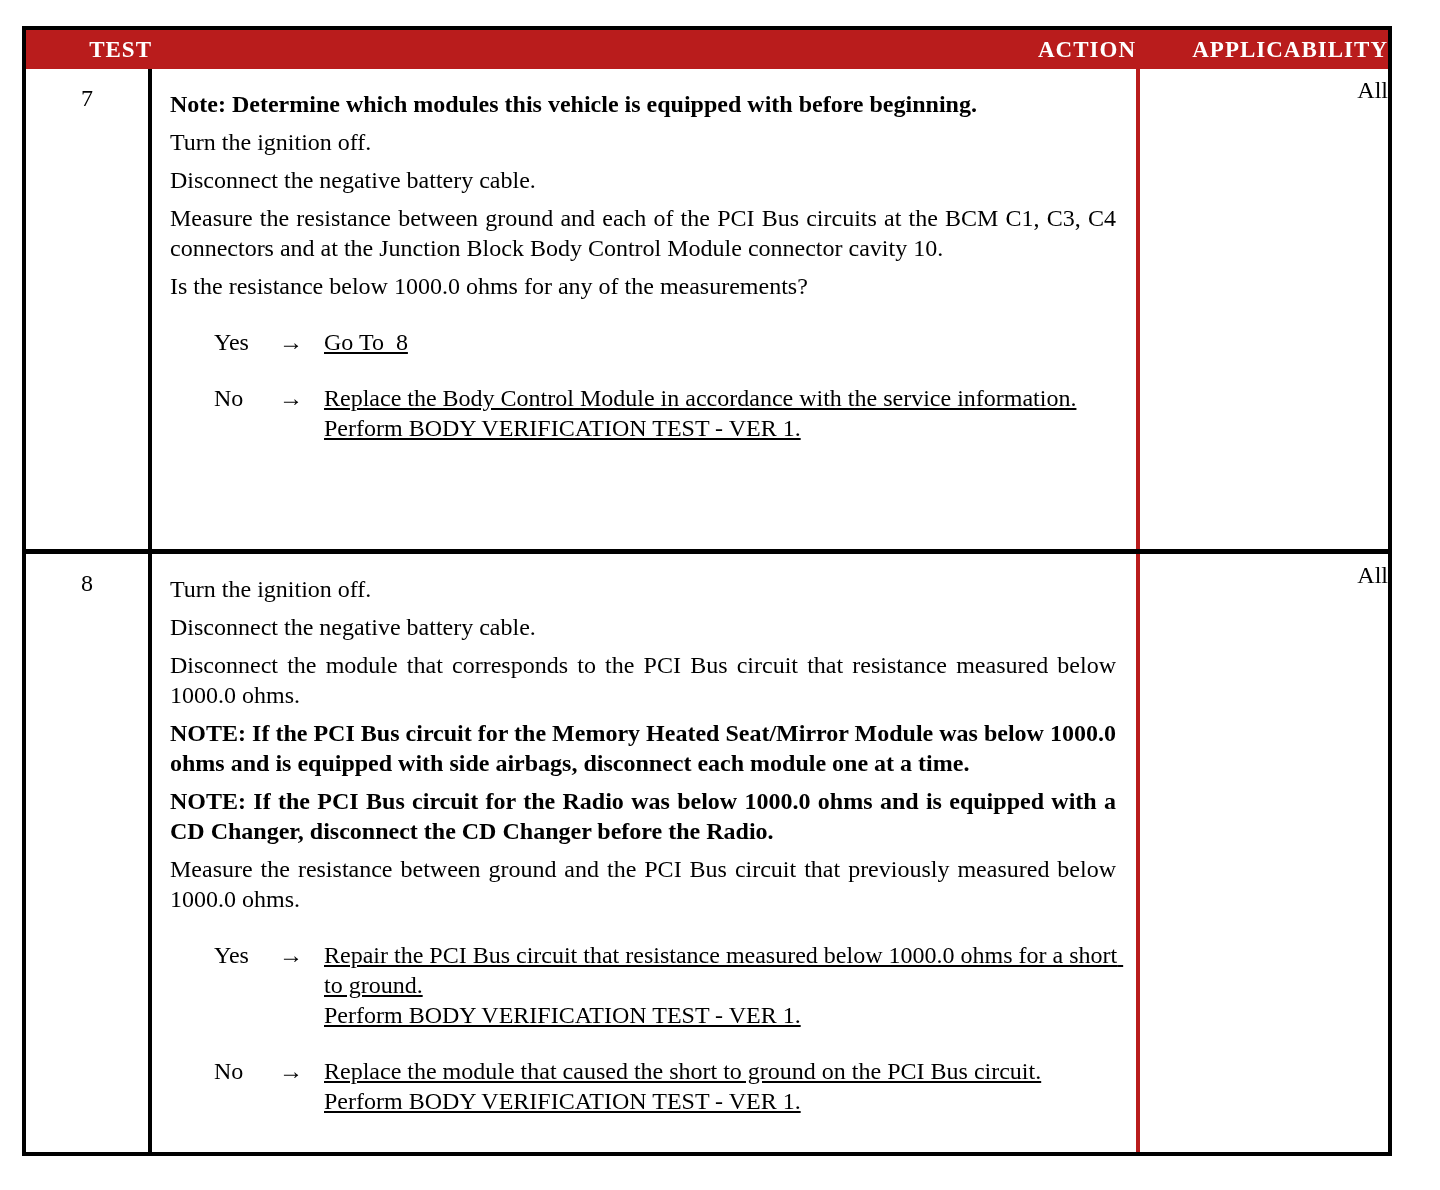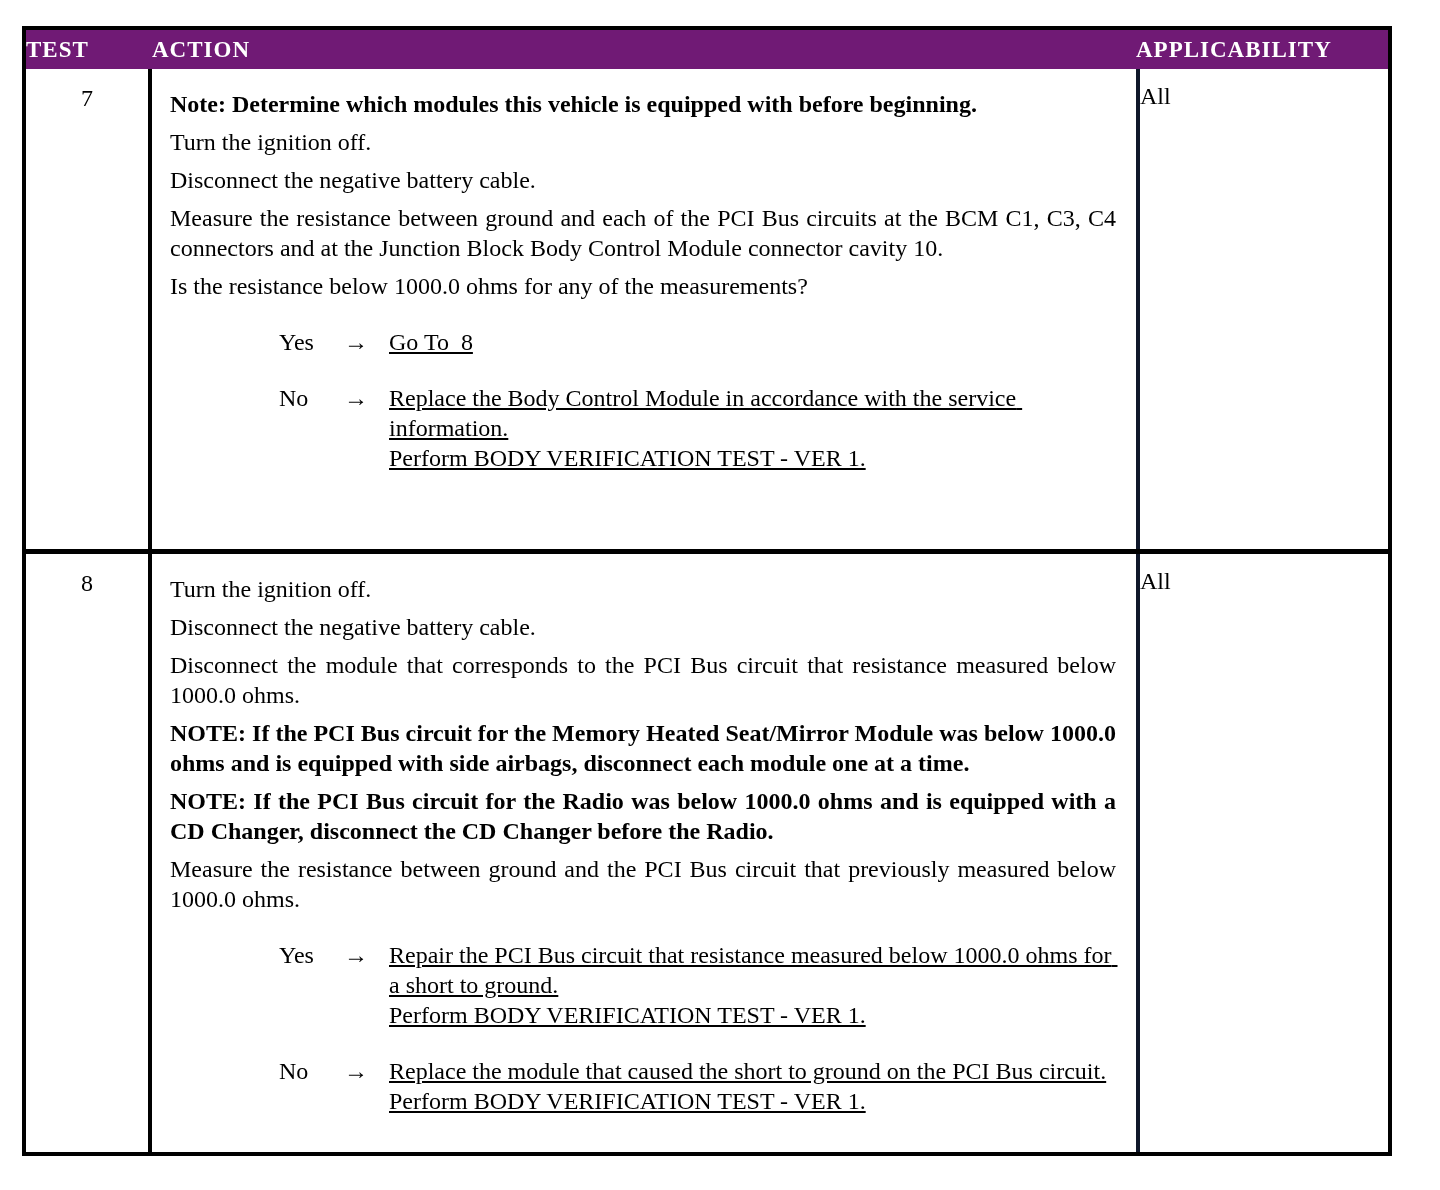--- a/index.html
+++ b/index.html
@@ -19,28 +19,28 @@
     position: absolute;
     left: 22px;
     top: 26px;
     width: 1370px;
     box-sizing: border-box;
     border: 4px solid #000000;
   }
   .thead {
     display: grid;
     grid-template-columns: 126px 1fr 252px;
-    background: #701a75;
+    background: #b91c1c;
     color: #ffffff;
     height: 39px;
     align-items: center;
     font-weight: bold;
     font-size: 23px;
     letter-spacing: 1px;
-    text-align: left;
+    text-align: right;
   }
   .trow {
     display: grid;
     grid-template-columns: 126px 1fr 252px;
   }
   .trow + .trow {
     border-top: 5px solid #000000;
   }
   .row-7 { min-height: 480px; }
   .row-8 { min-height: 598px; }
@@ -51,34 +51,34 @@
   }
   .cell-test {
     border-right: 4px solid #000000;
     text-align: center;
     padding-top: 14px;
   }
   .cell-action {
     padding: 12px 12px 10px 10px;
   }
   .cell-app {
-    border-left: 4px solid #0f172a;
-    text-align: left;
-    padding-top: 12px;
+    border-left: 4px solid #b91c1c;
+    text-align: right;
+    padding-top: 6px;
   }
   .para {
     margin: 8px;
     text-align: justify;
   }
   .para.bold {
     font-weight: bold;
   }
   .branch {
     margin-top: 26px;
-    margin-left: 117px;
+    margin-left: 52px;
     display: grid;
     grid-template-columns: 65px 45px 1fr;
     align-items: start;
   }
   .branch-label { }
   .branch-arrow { }
   .branch-line {
     white-space: pre-wrap;
     text-decoration: underline;
   }

